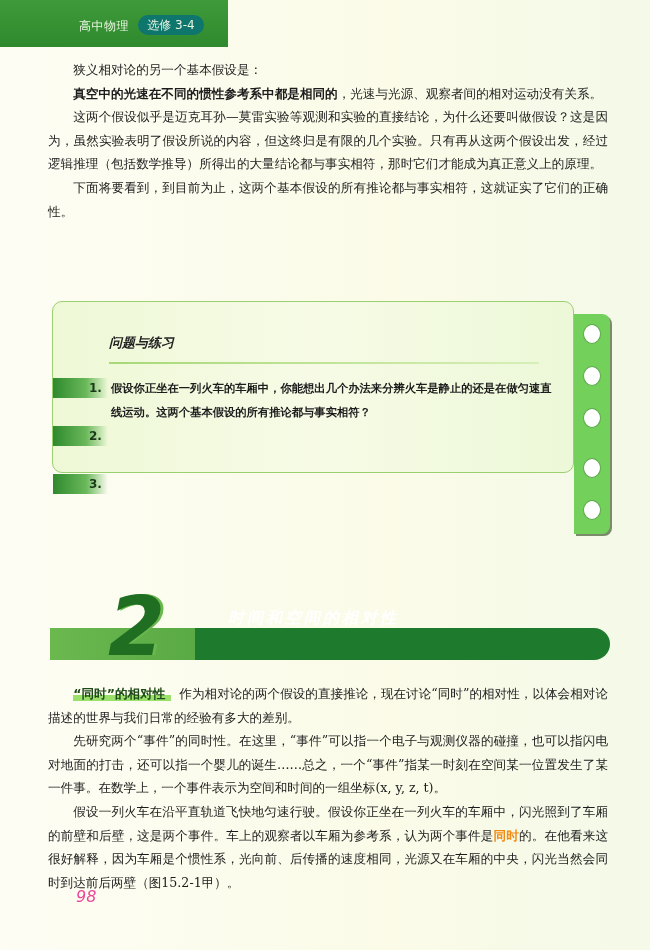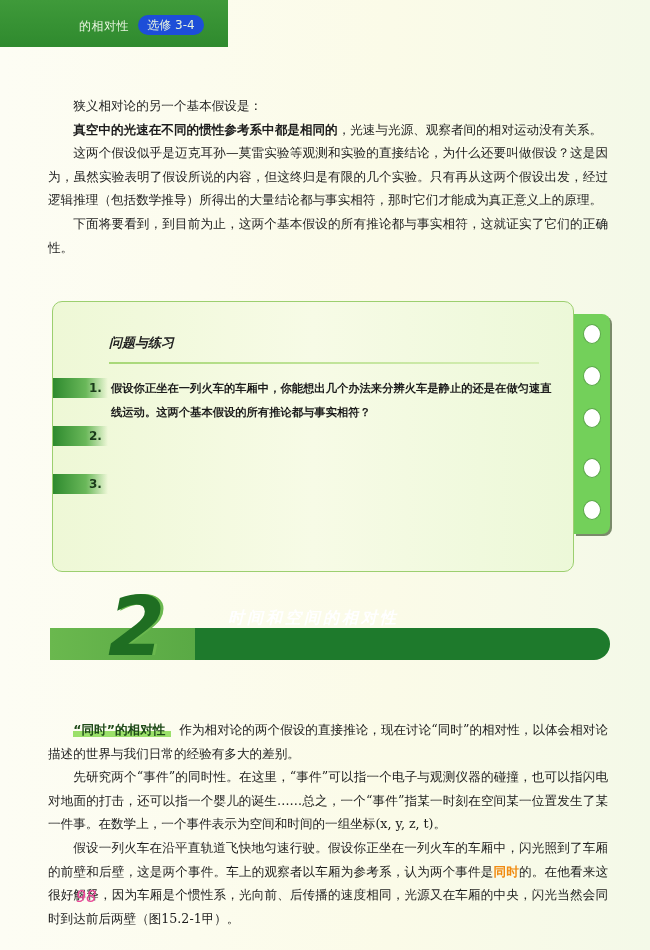--- a/index.html
+++ b/index.html
@@ -13,36 +13,36 @@
   .header-band {
     position: absolute; left: 0; top: 0; width: 228px; height: 47px;
     background: linear-gradient(180deg, #3f9a3a 0%, #2f8a2e 100%);
   }
   .header-title {
     position: absolute; left: 79px; top: 18px;
     color: #e8f5e0; font-family: "DejaVu Sans", sans-serif; font-size: 12px; letter-spacing: 0.5px;
   }
   .header-pill {
     position: absolute; left: 138px; top: 15px; width: 66px; height: 20px;
-    background: #1d4ed8; border-radius: 10px;
+    background: #0f766e; border-radius: 10px;
     color: #e8f5e0; font-family: "DejaVu Sans", sans-serif; font-size: 12px;
     text-align: center; line-height: 20px;
   }
   .body-text {
     position: absolute; left: 48px; width: 560px;
-    font-size: 12.6px; line-height: 23.6px; margin-top: 36px;
+    font-size: 12.6px; line-height: 23.6px;
   }
   .p { text-indent: 2em; text-align: justify; }
   .bold { font-weight: bold; font-family: "DejaVu Sans", sans-serif; }
   .bullet-line { display: flex; align-items: center; padding-left: 16px; color: #e8601c; font-style: italic; font-size: 12px; }
   .bullet-dot { width: 8px; height: 8px; border-radius: 50%; background: #e8601c; margin-right: 10px; }
 
   
   .exercise-box {
-    position: absolute; left: 52px; top: 301px; width: 522px; height: 271px;
+    position: absolute; left: 52px; top: 301px; width: 522px; height: 172px;
     background: linear-gradient(90deg, #eef8d6 0%, #f7fbe6 50%, #ecf8d8 100%);
     border: 1.5px solid #9ccf6f; border-radius: 10px;
   }
   .binder-strip {
     position: absolute; left: 574px; top: 314px; width: 36px; height: 220px;
     background: #73d05a; border-radius: 0 8px 8px 0;
     box-shadow: 2px 2px 0 #7a8a6a;
   }
   .binder-hole {
     position: absolute; left: 9px; width: 18px; height: 20px; border-radius: 50%;
@@ -92,21 +92,21 @@
   .orange { color: #f08a10; font-weight: bold; }
   .page-number {
     position: absolute; left: 76px; top: 887px;
     font-family: "DejaVu Sans", sans-serif; font-style: italic; font-size: 16px; color: #ec4899;
   }
 </style>
 </head>
 <body>
 
 <div class="header-band"></div>
-<div class="header-title">的相对性</div>
+<div class="header-title">高中物理</div>
 <div class="header-pill">选修 3-4</div>
 
 <div class="body-text" style="top:58px;">
   <p class="p">狭义相对论的另一个基本假设是：</p>
   <p class="p"><span class="bold">真空中的光速在不同的惯性参考系中都是相同的</span><span>，光速与光源、观察者间的相对运动没有关系。</span></p>
   <p class="p">这两个假设似乎是迈克耳孙—莫雷实验等观测和实验的直接结论，为什么还要叫做假设？这是因为，虽然实验表明了假设所说的内容，但这终归是有限的几个实验。只有再从这两个假设出发，经过逻辑推理（包括数学推导）所得出的大量结论都与事实相符，那时它们才能成为真正意义上的原理。</p>
   <p class="p">下面将要看到，到目前为止，这两个基本假设的所有推论都与事实相符，这就证实了它们的正确性。</p>
 </div>
 
 <div class="exercise-box">

